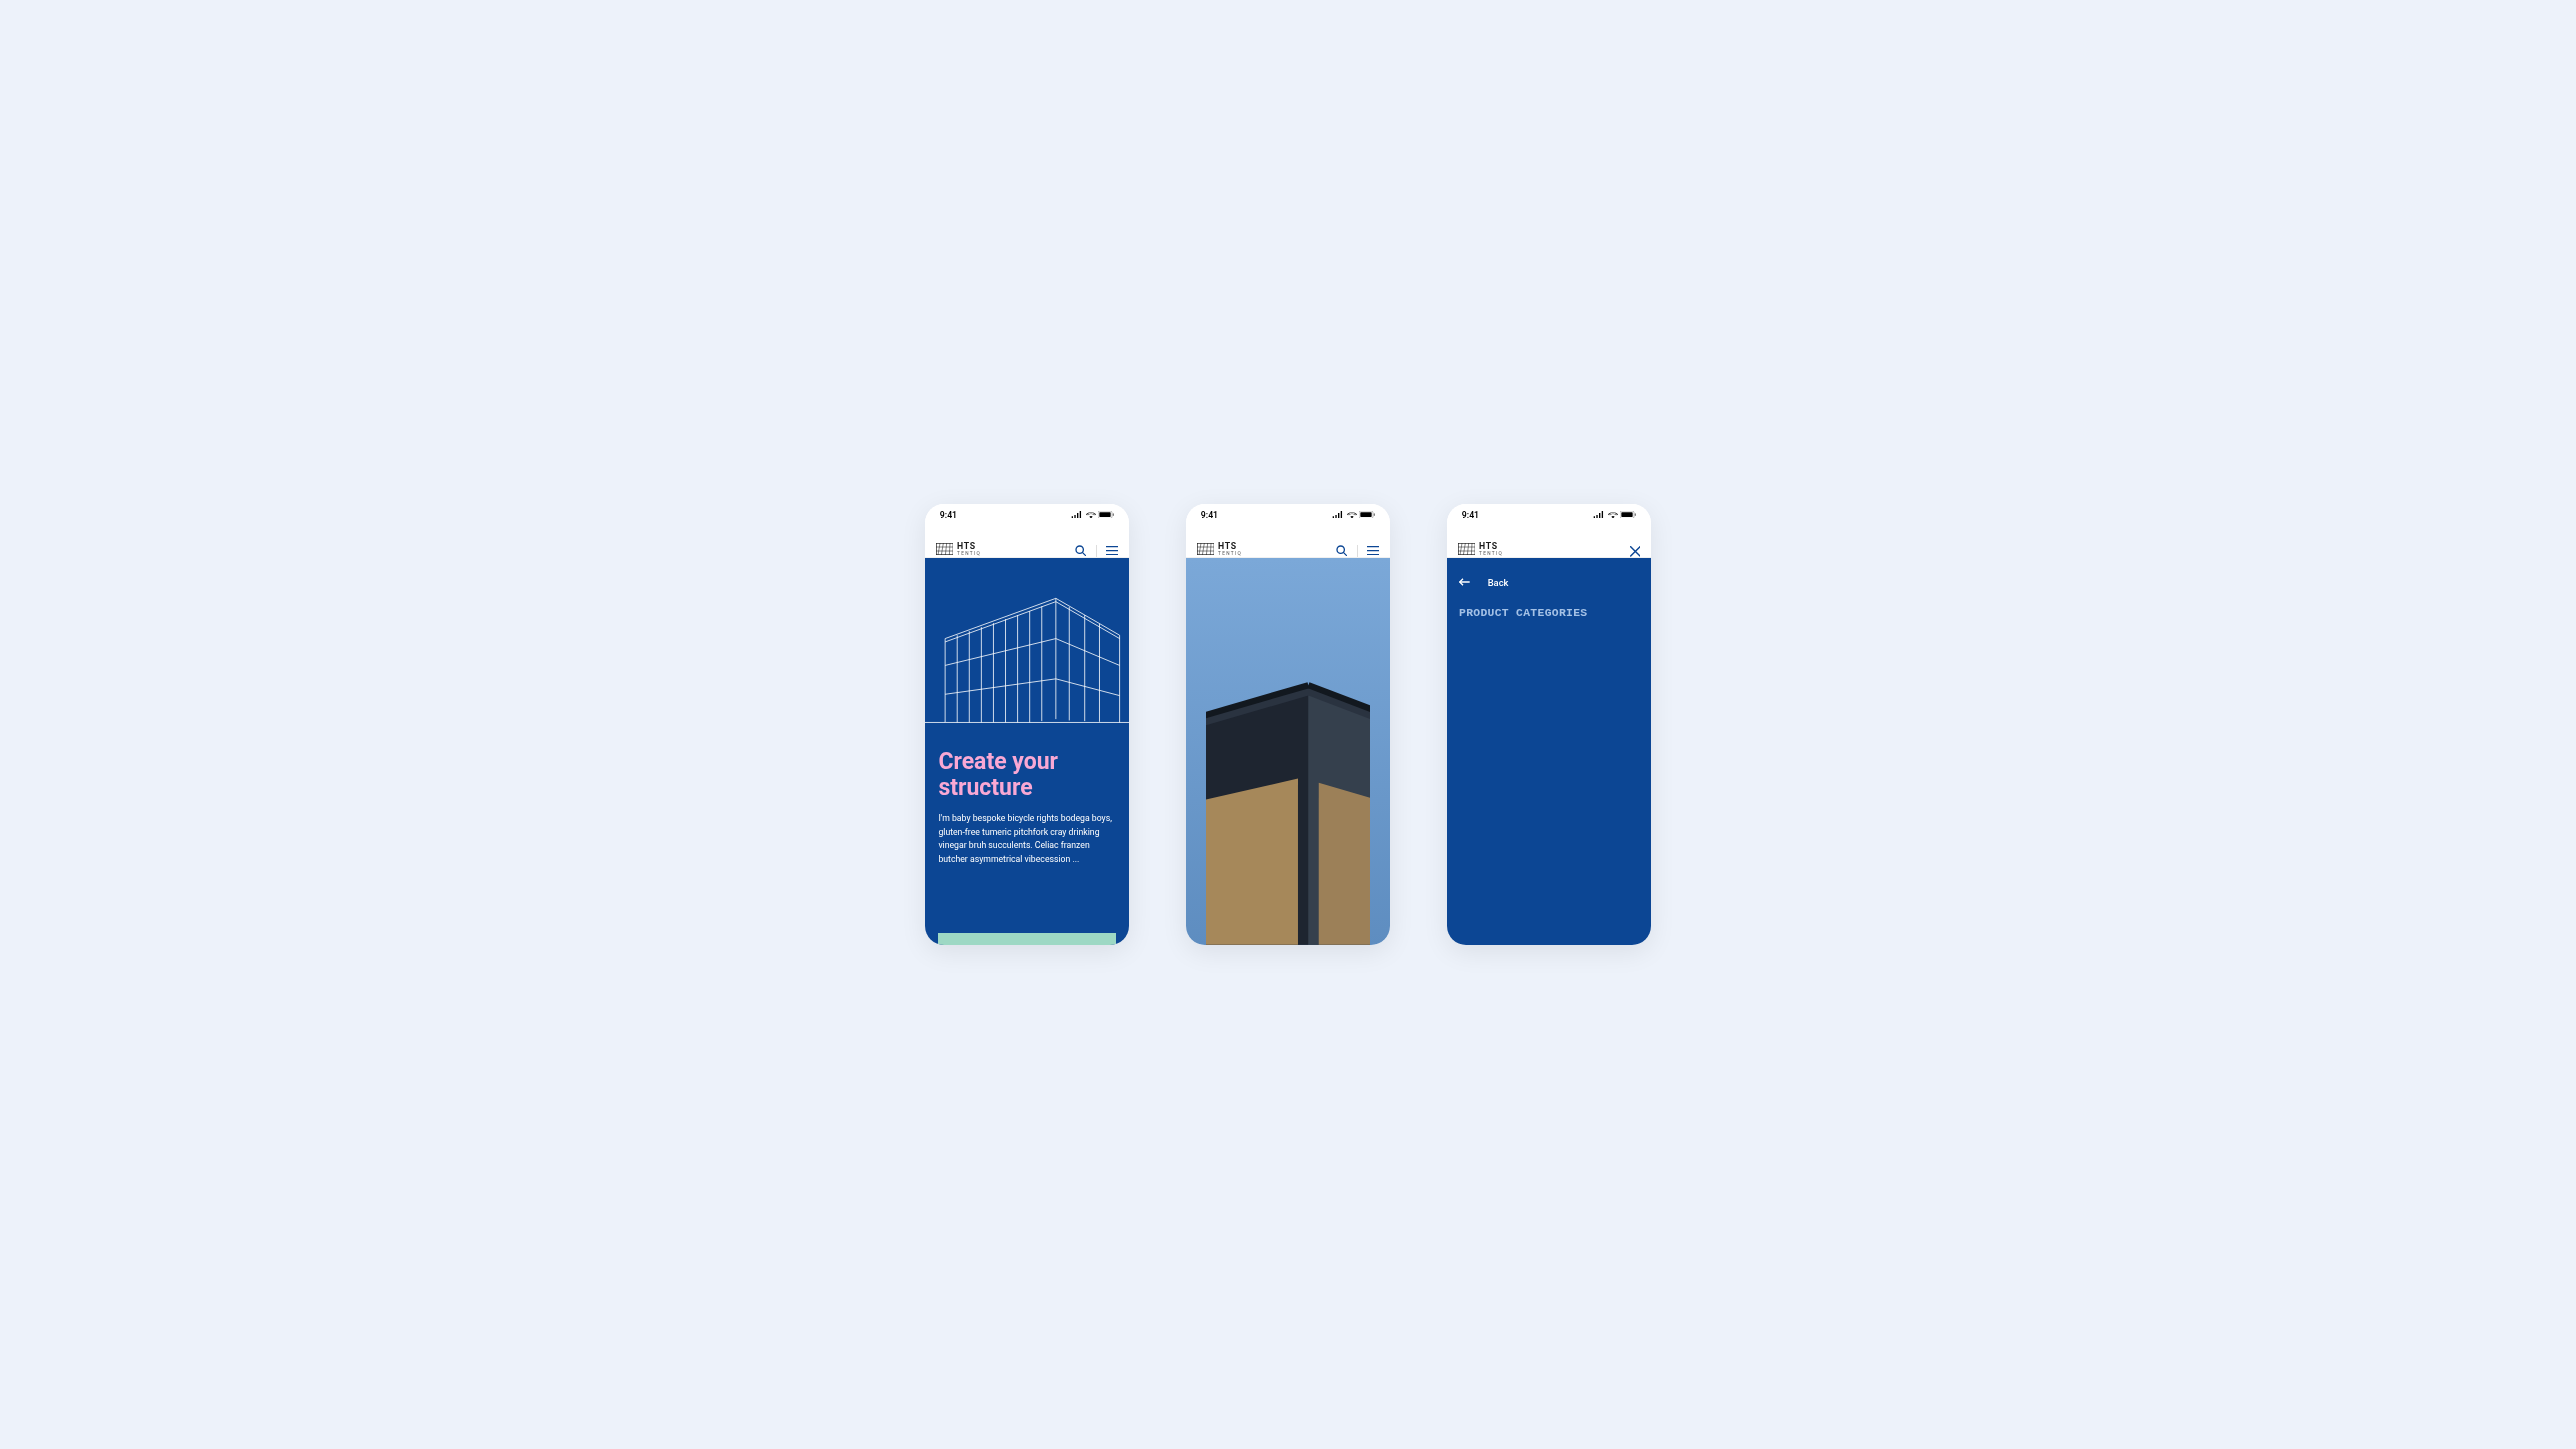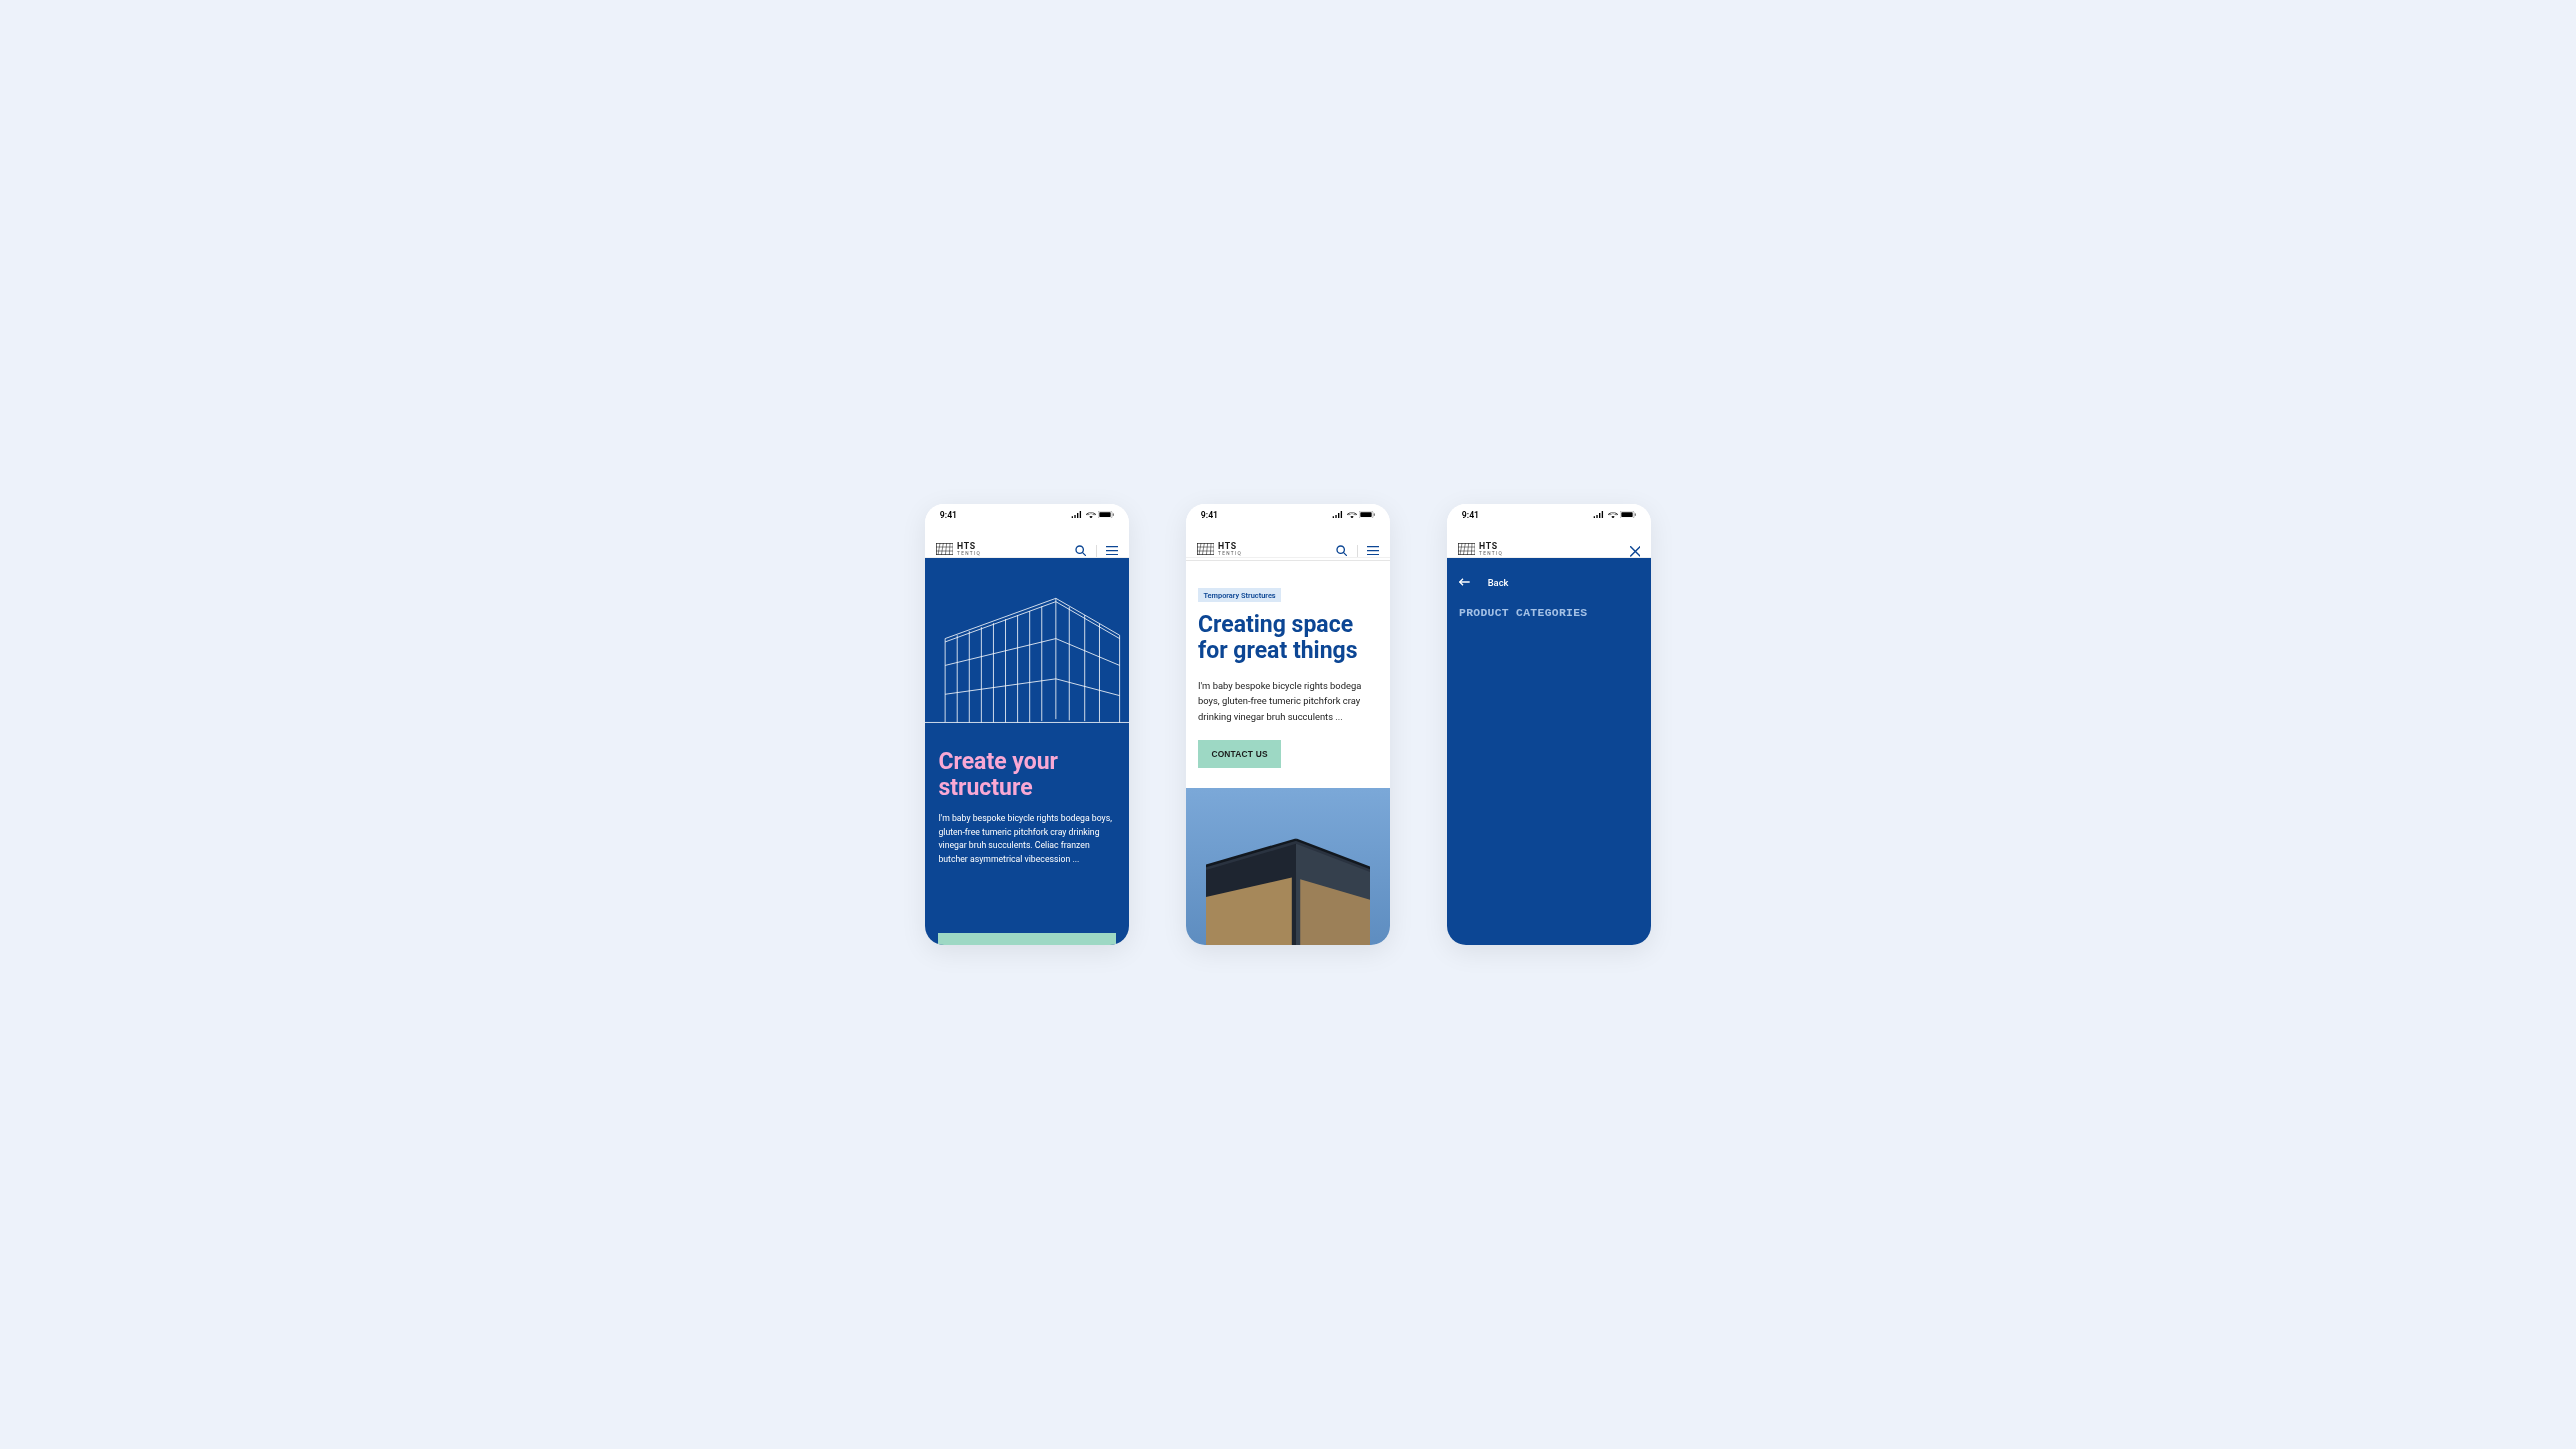--- a/index.html
+++ b/index.html
@@ -381,26 +381,20 @@
         <span class="icon-btn">
           <svg width="12" height="9.4" viewBox="0 0 18 14">
               <line x1="0" y1="1" x2="18" y2="1" stroke="#0c4694" stroke-width="2"></line>
               <line x1="0" y1="7" x2="18" y2="7" stroke="#0c4694" stroke-width="2"></line>
               <line x1="0" y1="13" x2="18" y2="13" stroke="#0c4694" stroke-width="2"></line>
             </svg>
         </span>
       </div>
     </div>
     <div class="article-content">
-      <div class="article-body-wrap">
-        <span class="tag">Temporary Structures</span>
-        <h1 class="article-title">Creating space for great things</h1>
-        <p class="article-lead">I'm baby bespoke bicycle rights bodega boys, gluten-free tumeric pitchfork cray drinking vinegar bruh succulents ...</p>
-        <button class="btn-secondary">CONTACT US</button>
-      </div>
       <div class="article-image">
         <svg class="building-corner" viewBox="0 0 240 140" preserveAspectRatio="xMidYMax slice">
           <polygon points="10,50 130,15 235,55 235,140 10,140" fill="#2a3340"></polygon>
           <polygon points="10,55 130,20 130,140 10,140" fill="#1e2530"></polygon>
           <polygon points="130,20 235,60 235,140 130,140" fill="#35404d"></polygon>
           <polygon points="15,85 125,60 125,140 15,140" fill="#d4a968" opacity="0.75"></polygon>
           <polygon points="135,62 230,90 230,140 135,140" fill="#c99b5c" opacity="0.7"></polygon>
           <line x1="10" y1="50" x2="130" y2="15" stroke="#12181f" stroke-width="3"></line>
           <line x1="130" y1="15" x2="235" y2="55" stroke="#12181f" stroke-width="3"></line>
         </svg>

